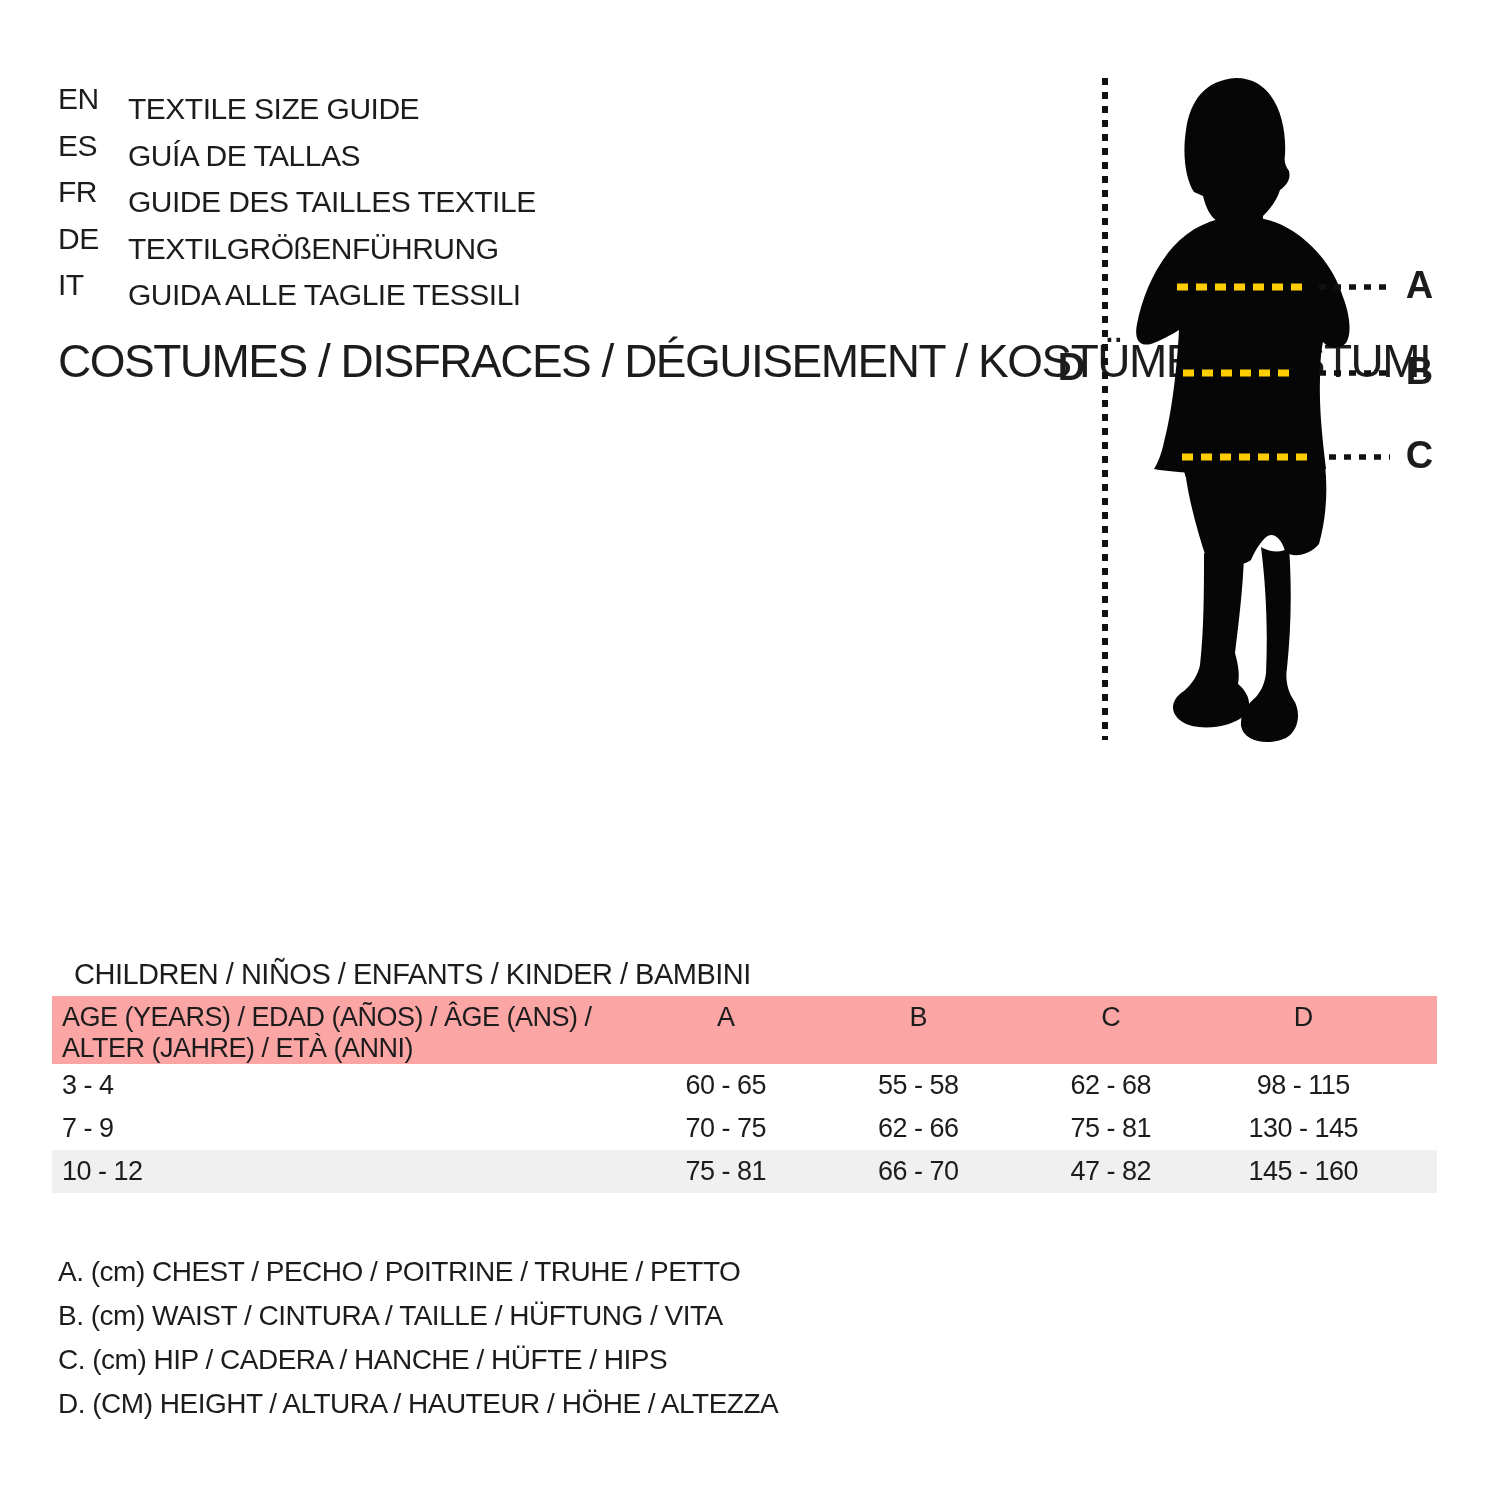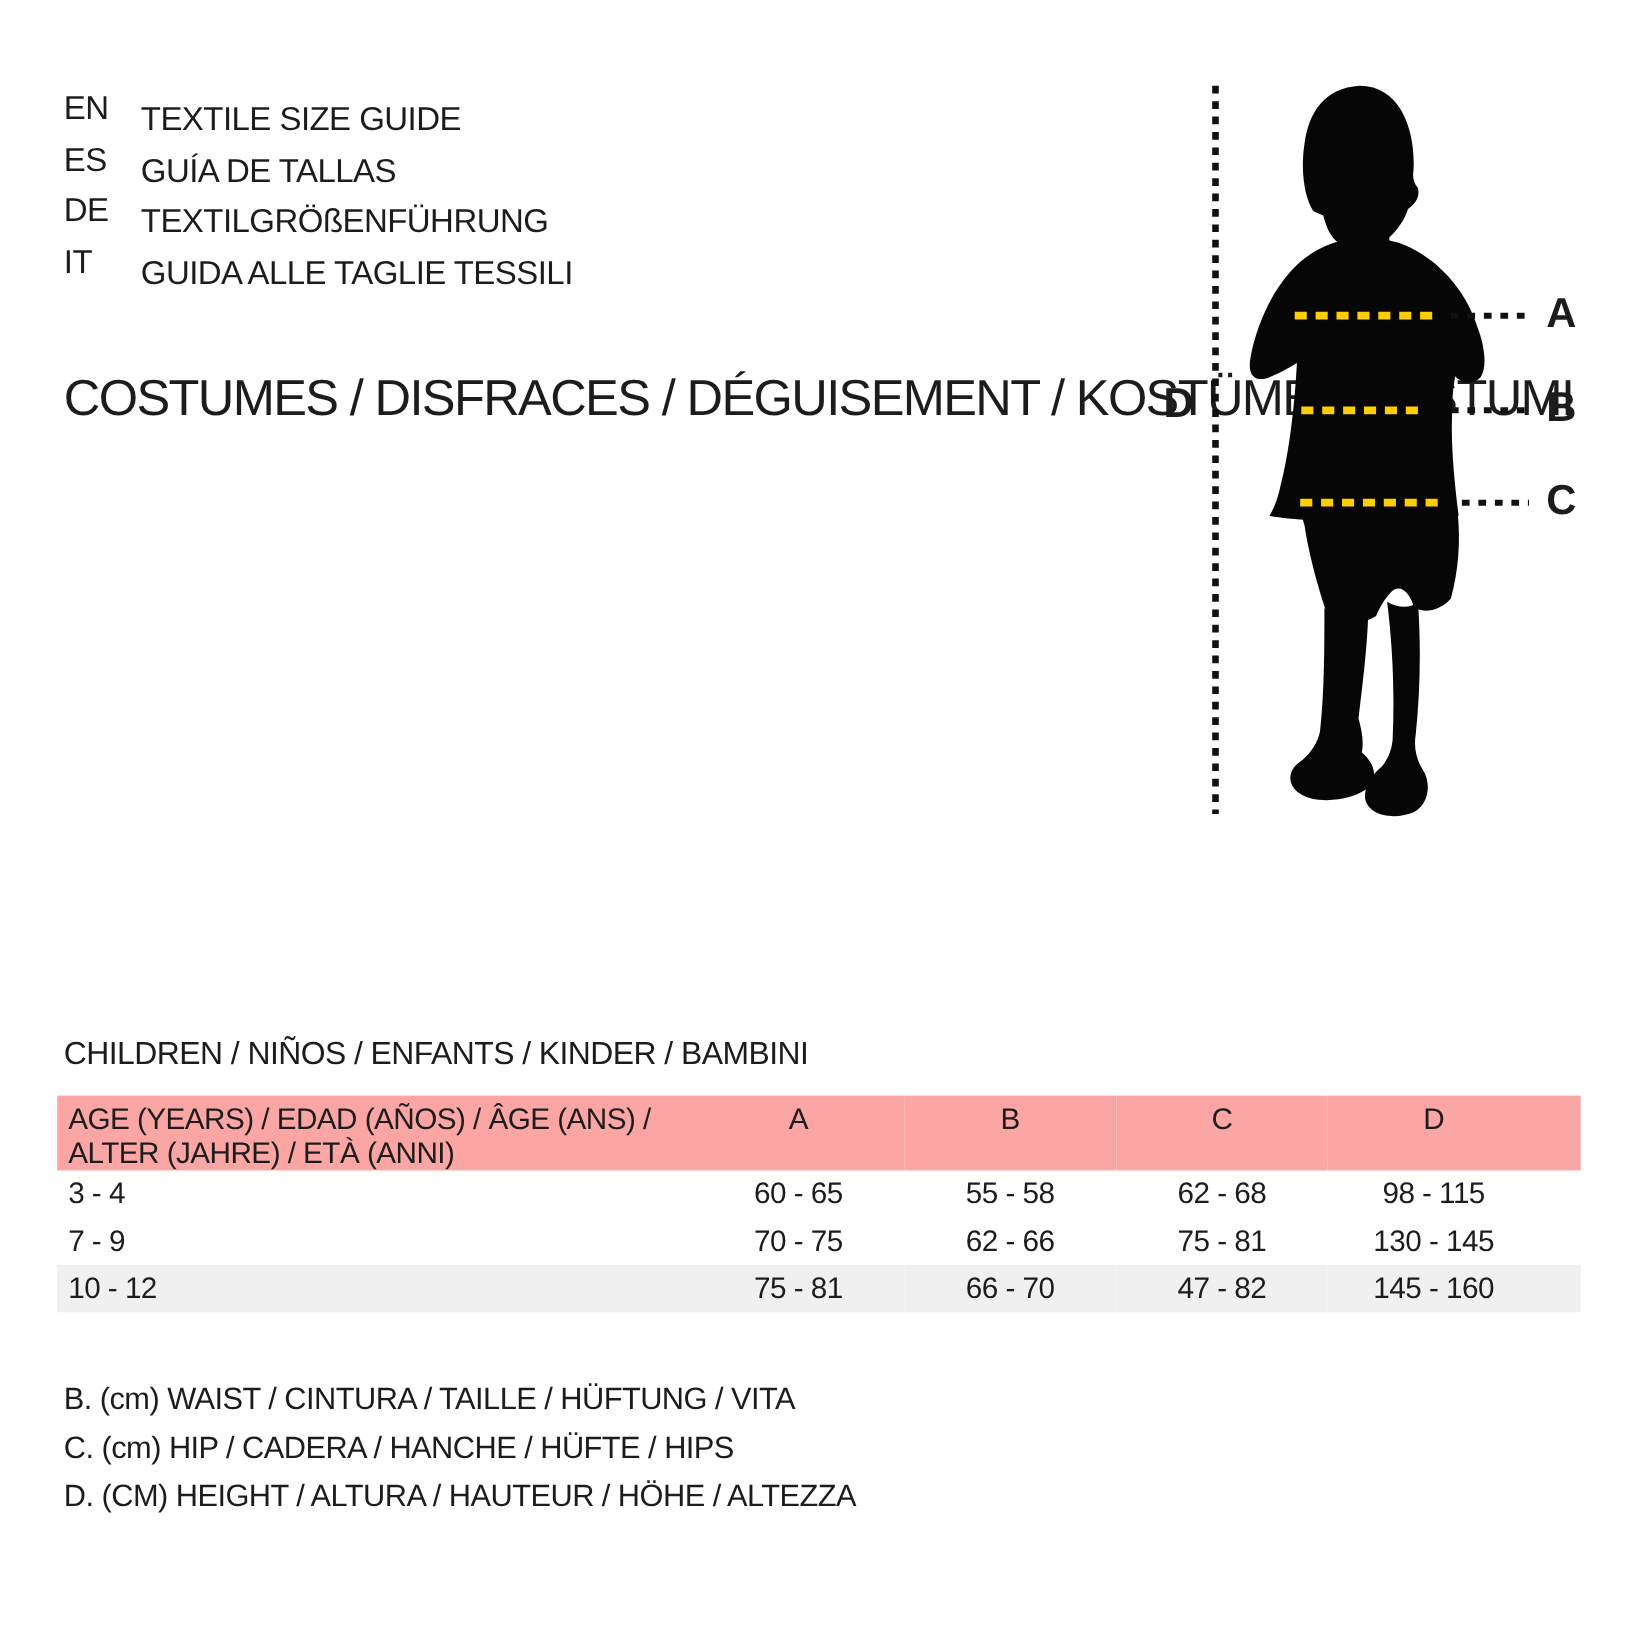--- a/index.html
+++ b/index.html
@@ -28,21 +28,21 @@
     position:absolute;width:50px;text-align:center;
     font-size:38px;font-weight:700;line-height:40px;letter-spacing:-1px;
   }
   .label-a{left:354px;top:207px;}
   .label-b{left:354px;top:293px;}
   .label-c{left:354px;top:377px;}
   .label-d{left:6px;top:289px;}
 
   
   .children-heading{
-    position:absolute;left:58px;top:942px;margin:0;
+    position:absolute;left:58px;top:942px;margin:16px;
     font-size:29px;font-weight:400;letter-spacing:-0.5px;white-space:nowrap;
   }
   .size-table{
     position:absolute;left:52px;top:996px;width:1385px;
     border-collapse:collapse;table-layout:fixed;font-size:27px;letter-spacing:-0.5px;
   }
   .size-table col.c-age{width:41.7%;}
   .size-table col.c-val{width:13.9%;}
   .size-table col.c-fill{width:2.7%;}
   .size-table thead th{
@@ -66,20 +66,24 @@
 <div class="canvas">
 
   <section class="lang-block">
     <div class="lang-row">
       <span class="lang-code">EN</span>
       <span class="lang-label">TEXTILE SIZE GUIDE</span>
     </div>
     <div class="lang-row">
       <span class="lang-code">ES</span>
       <span class="lang-label">GUÍA DE TALLAS</span>
+    </div>
+    <div class="lang-row">
+      <span class="lang-code">FR</span>
+      <span class="lang-label">GUIDE DES TAILLES TEXTILE</span>
     </div>
     <div class="lang-row">
       <span class="lang-code">DE</span>
       <span class="lang-label">TEXTILGRÖßENFÜHRUNG</span>
     </div>
     <div class="lang-row">
       <span class="lang-code">IT</span>
       <span class="lang-label">GUIDA ALLE TAGLIE TESSILI</span>
     </div>
   </section>
@@ -178,18 +182,19 @@
         <td>75 - 81</td>
         <td>66 - 70</td>
         <td>47 - 82</td>
         <td>145 - 160</td>
         <td></td>
       </tr>
     </tbody>
   </table>
 
   <section class="legend">
+    <div class="legend-line">A. (cm) CHEST / PECHO / POITRINE / TRUHE / PETTO</div>
     <div class="legend-line">B. (cm) WAIST / CINTURA / TAILLE / HÜFTUNG / VITA</div>
     <div class="legend-line">C. (cm) HIP / CADERA / HANCHE / HÜFTE / HIPS</div>
     <div class="legend-line">D. (CM) HEIGHT / ALTURA / HAUTEUR / HÖHE / ALTEZZA</div>
   </section>
 
 </div>
 
 </body></html>

